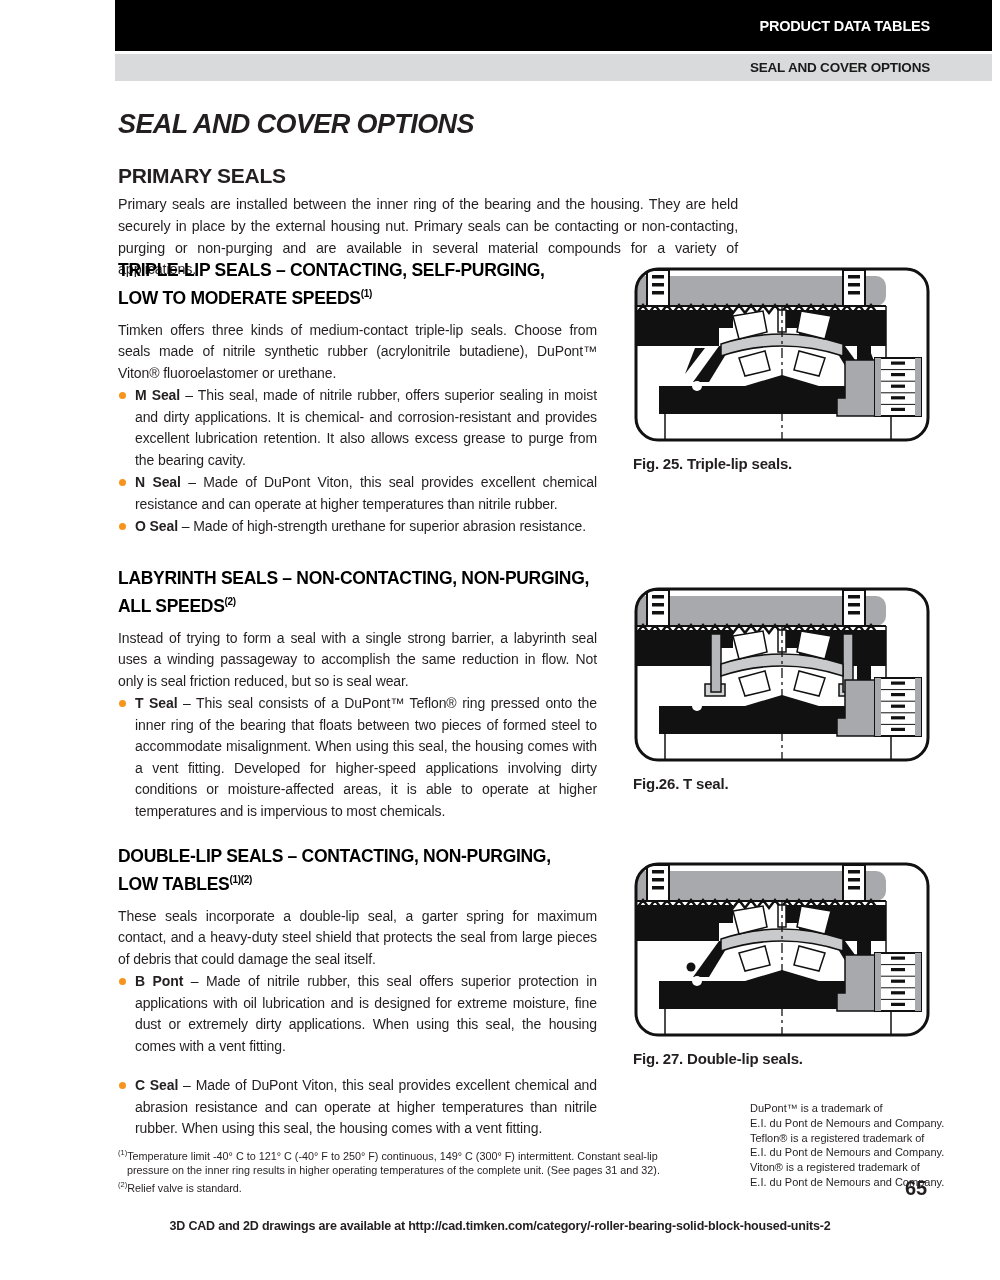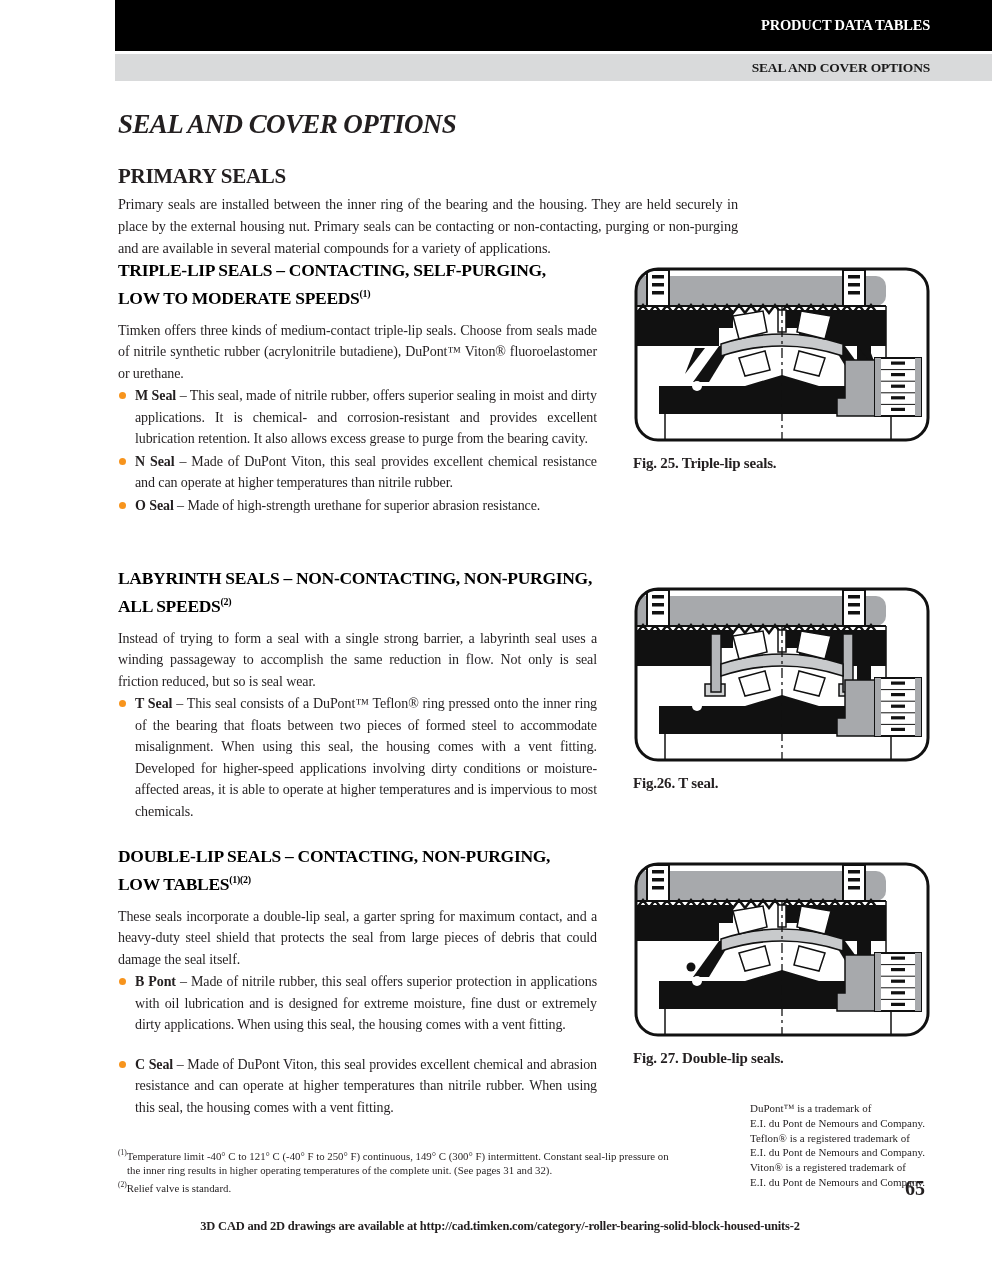--- a/index.html
+++ b/index.html
@@ -1,18 +1,18 @@
 <!DOCTYPE html>
 <html><head>
 <meta charset="utf-8">
 <style>
   html,body { margin:0; padding:0; background:#ffffff; }
   .page {
     position:relative; width:1000px; height:1244px; background:#fff;
-    font-family:Liberation Serif, serif; color:#231f20; overflow:hidden;
+    font-family:Liberation Sans, sans-serif; color:#231f20; overflow:hidden;
   }
   
   .band { position:absolute; left:115px; width:877px; box-sizing:border-box;
           display:flex; align-items:center; justify-content:flex-end; padding-right:62px; }
   .band-black { top:0; height:51px; background:#000; }
   .band-black .band-label { color:#fff; font-weight:bold; font-size:14.5px; letter-spacing:-0.2px; }
   .band-gray { top:54px; height:27px; background:#d9dadb; }
   .band-gray .band-label { color:#1a1a1a; font-weight:bold; font-size:13.5px; letter-spacing:-0.2px; }
 
   .title { position:absolute; left:118px; top:109px; font-size:27px; font-weight:900;

